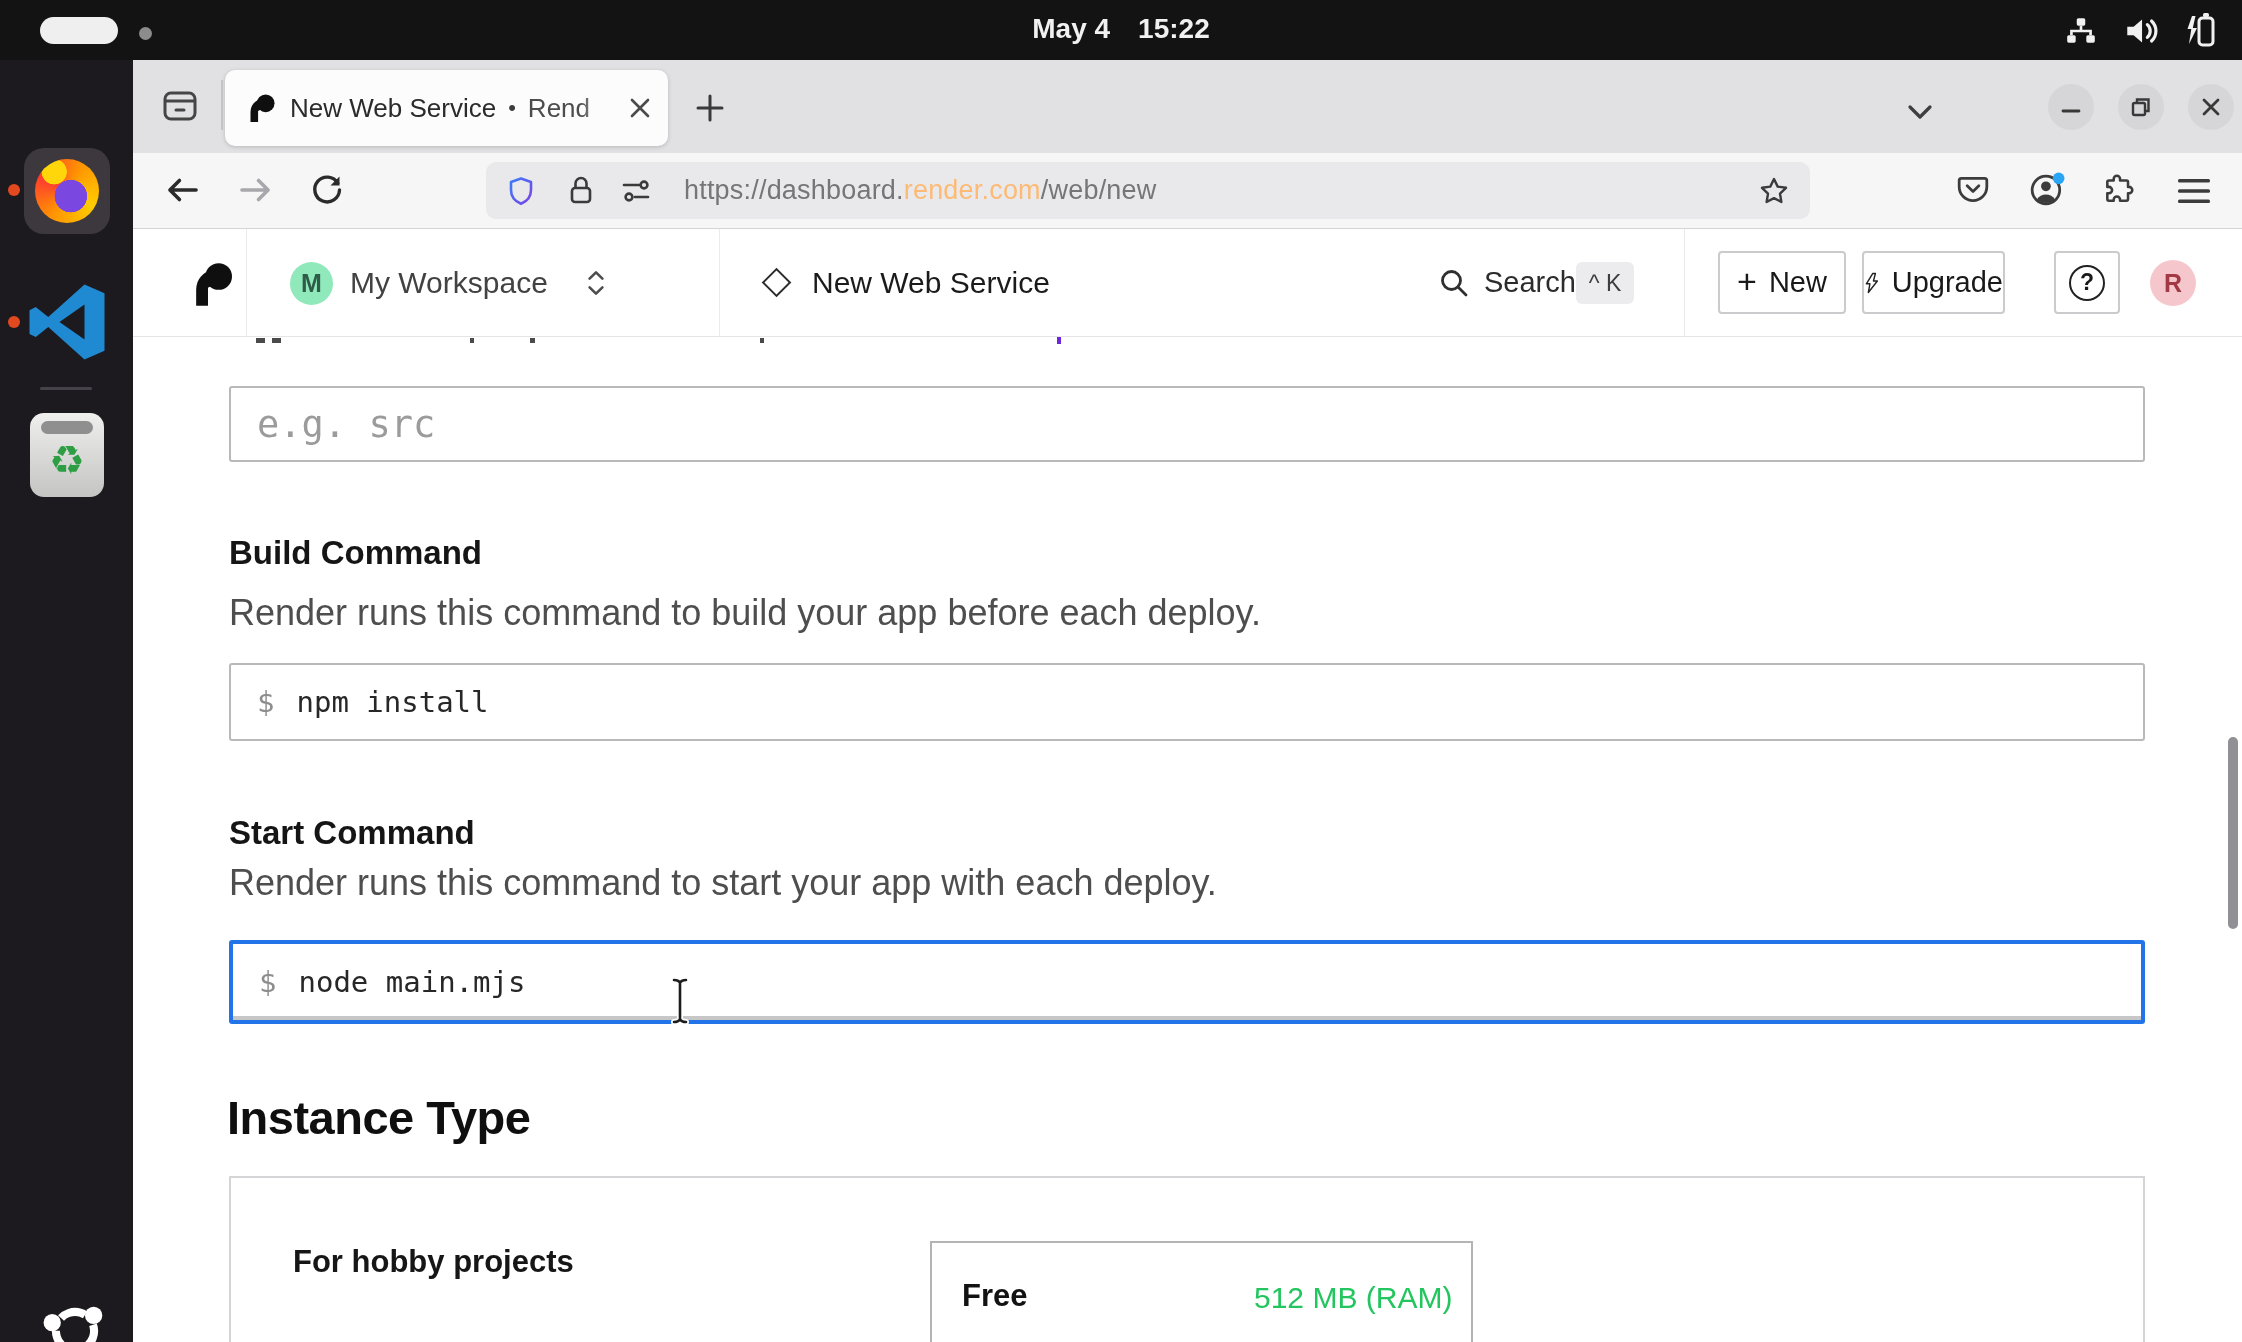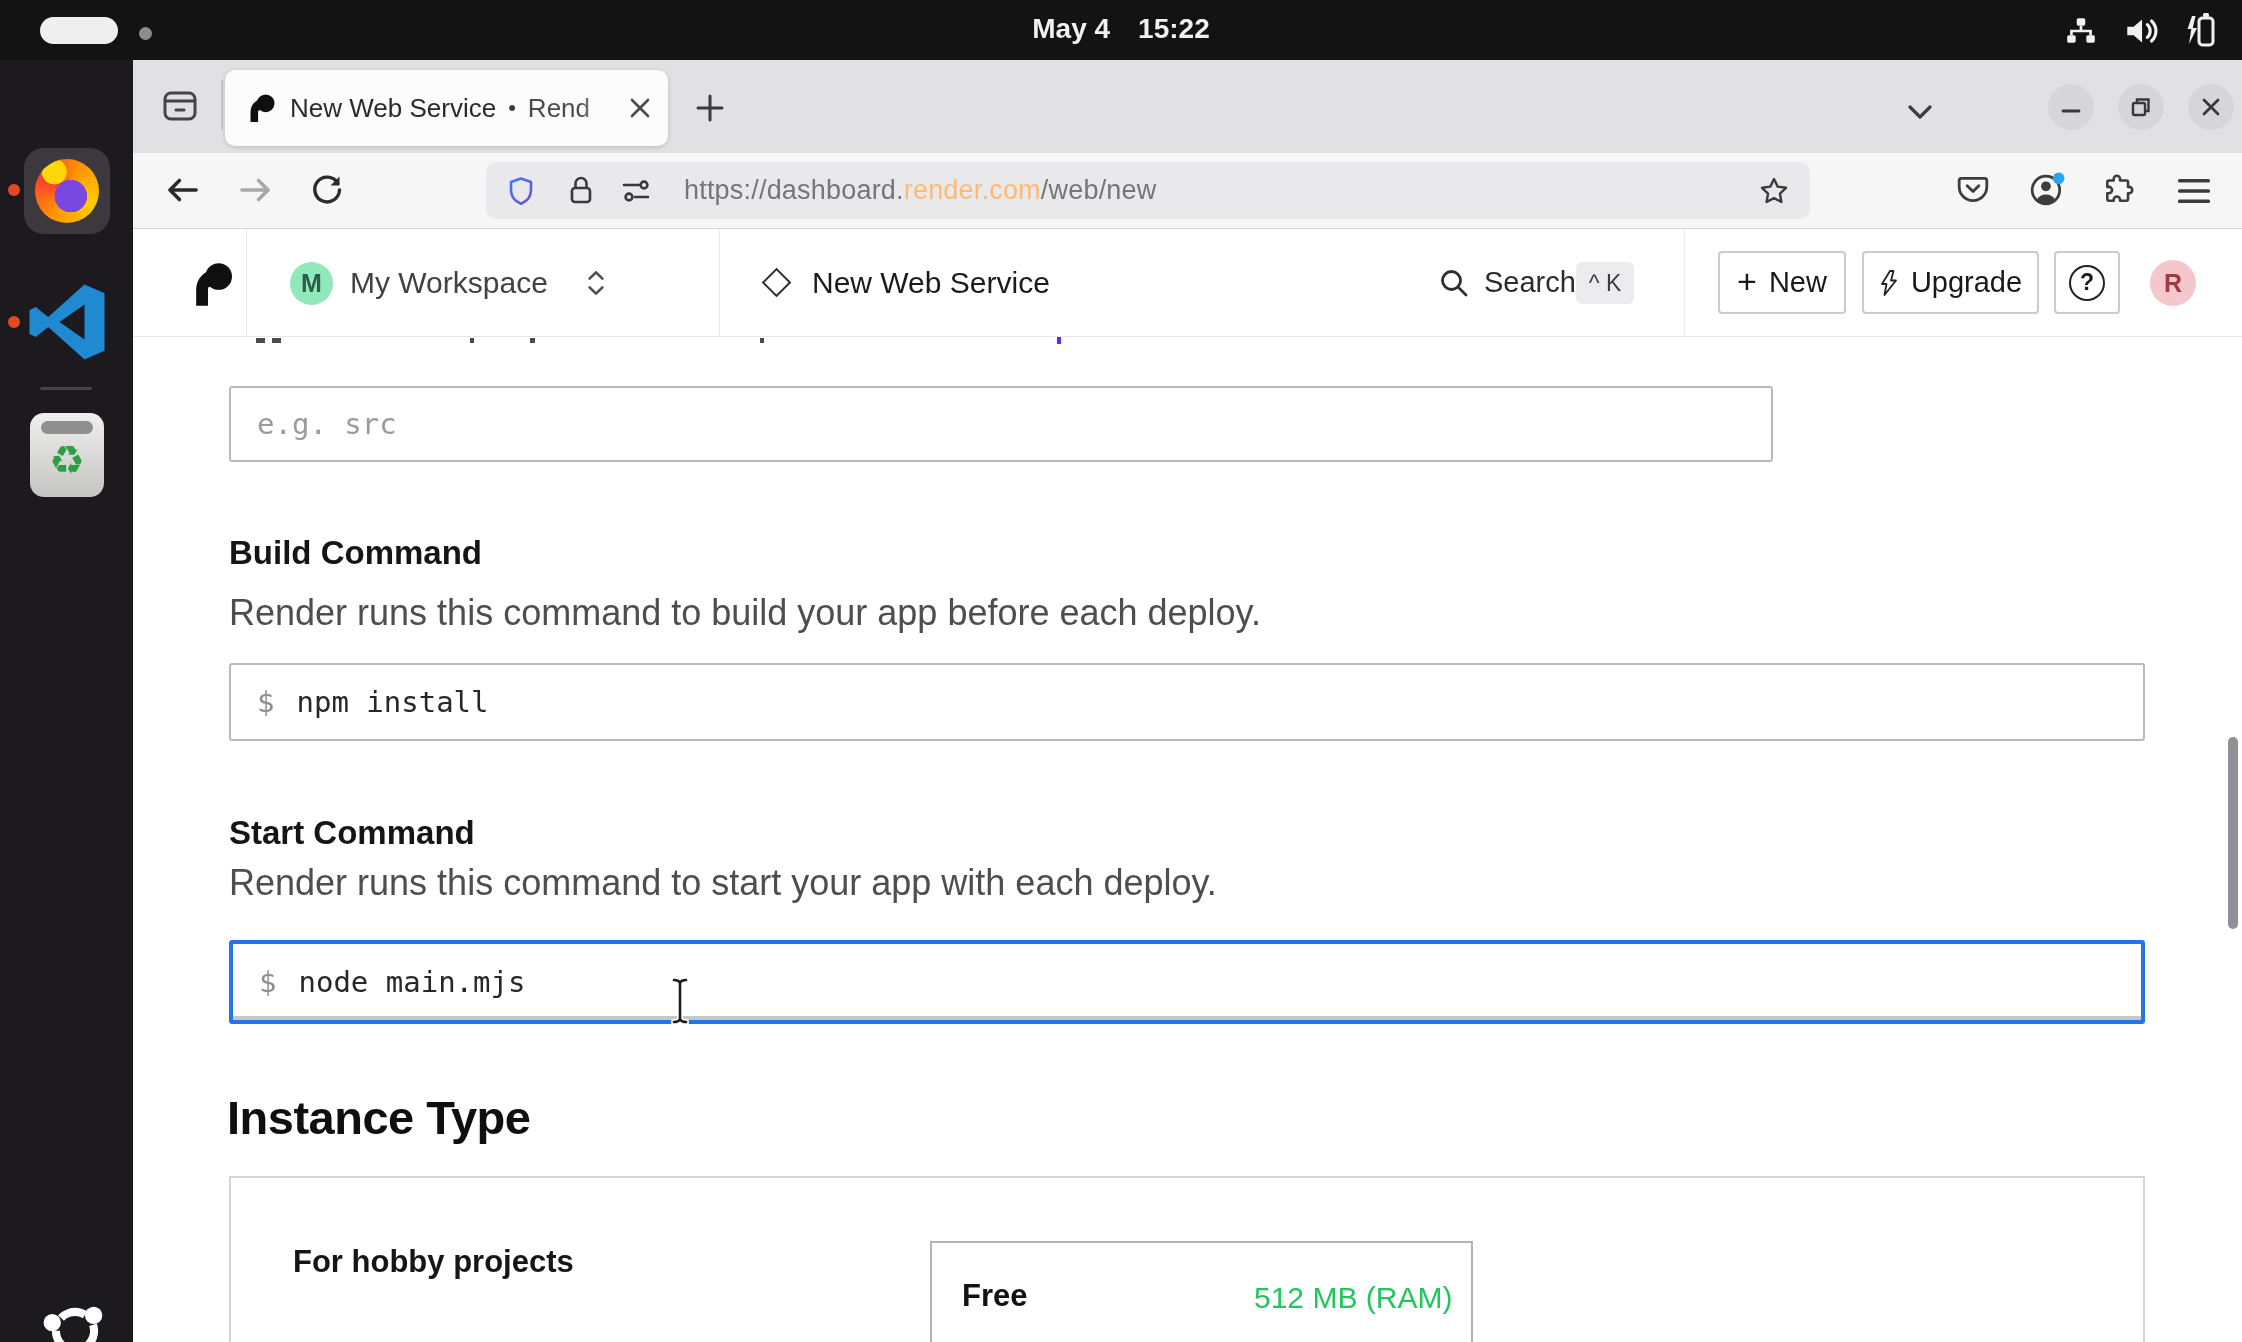--- a/index.html
+++ b/index.html
@@ -68,22 +68,22 @@
   
   .content { left:133px; top:337px; width:2109px; height:1005px; background:#ffffff; }
   .frag { position:absolute; background:#4a4a4a; }
   .mono { font-family:"DejaVu Sans Mono", monospace; }
   .field { position:absolute; left:229px; width:1916px; border:2px solid #b9b9bc; border-radius:3px; background:#fff; }
   .cmdbox { display:flex; align-items:center; padding:0 26px; font-size:29px; }
   .prompt { color:#8d8d8d; margin-right:22px; }
   .cmdval { color:#272727; }
   .sec-title { position:absolute; left:229px; font-size:33px; font-weight:700; color:#151515; }
   .sec-desc { position:absolute; left:229px; font-size:36px; color:#4e4e4e; }
-  #root-input { position:absolute; left:229px; top:386px; width:1544px; height:76px; border:2px solid #b9b9bc;
-    border-radius:3px; padding:8px 26px; font-family:"DejaVu Sans Mono", monospace; font-size:29px; color:#222; outline:none; }
+  #root-input { position:absolute; left:229px; top:386px; width:1916px; height:76px; border:2px solid #b9b9bc;
+    border-radius:3px; padding:8px 26px; font-family:"DejaVu Sans Mono", monospace; font-size:37px; color:#222; outline:none; }
   #root-input::placeholder { color:#9b9b9b; }
   .start-field { top:940px; height:84px; border:4px solid #2373e9; box-shadow:inset 0 -4px 0 rgba(130,130,130,.45); }
   .instance-title { position:absolute; left:227px; top:1090px; font-size:47px; font-weight:700; color:#0f0f0f; letter-spacing:-.5px; }
   .panel { left:229px; top:1176px; width:1916px; height:170px; border:2px solid #d5d5d8; border-bottom:none; background:#fff; }
   .group-label { left:293px; top:1244px; font-size:31px; font-weight:700; color:#161616; }
   .freecard { left:930px; top:1241px; width:543px; height:105px; border:2px solid #b4b4b7; background:#fff; }
   .free-name { left:962px; top:1278px; font-size:31px; font-weight:700; color:#121212;text-align:right; }
   .free-ram { left:1254px; top:1281px; width:248px; text-align:left; font-size:30px; color:#22c55e; }
   .scrollthumb { left:2228px; top:737px; width:10px; height:192px; border-radius:5px; background:#919195; }
 </style>
@@ -291,21 +291,21 @@
   <div class="abs search-label">
       <span>Search</span>
     </div>
   <div class="abs kbd-badge">^ K</div>
   <div class="abs vdiv" style="left:1684px"></div>
 
   <div class="abs hbtn" style="left:1718px;width:128px">
     <span style="font-size:34px;font-weight:300;margin-top:-3px">+</span>
     <span>New</span>
   </div>
-  <div class="abs hbtn" style="left:1862px;width:177px">
+  <div class="abs hbtn" style="left:1862px;width:143px">
     <svg width="20" height="28" viewBox="0 0 20 26">
       <path d="M11 1 3 14h4.5L5.5 25 17 10.5h-5L14.5 1z" stroke="#222" stroke-width="1.8" fill="none" stroke-linejoin="round"></path>
     </svg>
     <span>Upgrade</span>
   </div>
   <div class="abs hbtn" style="left:2054px;width:66px">
     <span style="width:36px;height:36px;border:2.2px solid #222;border-radius:50%;display:flex;align-items:center;justify-content:center;font-size:23px;font-weight:600">?</span>
   </div>
   <div class="abs avatarR">
       <span>R</span>

